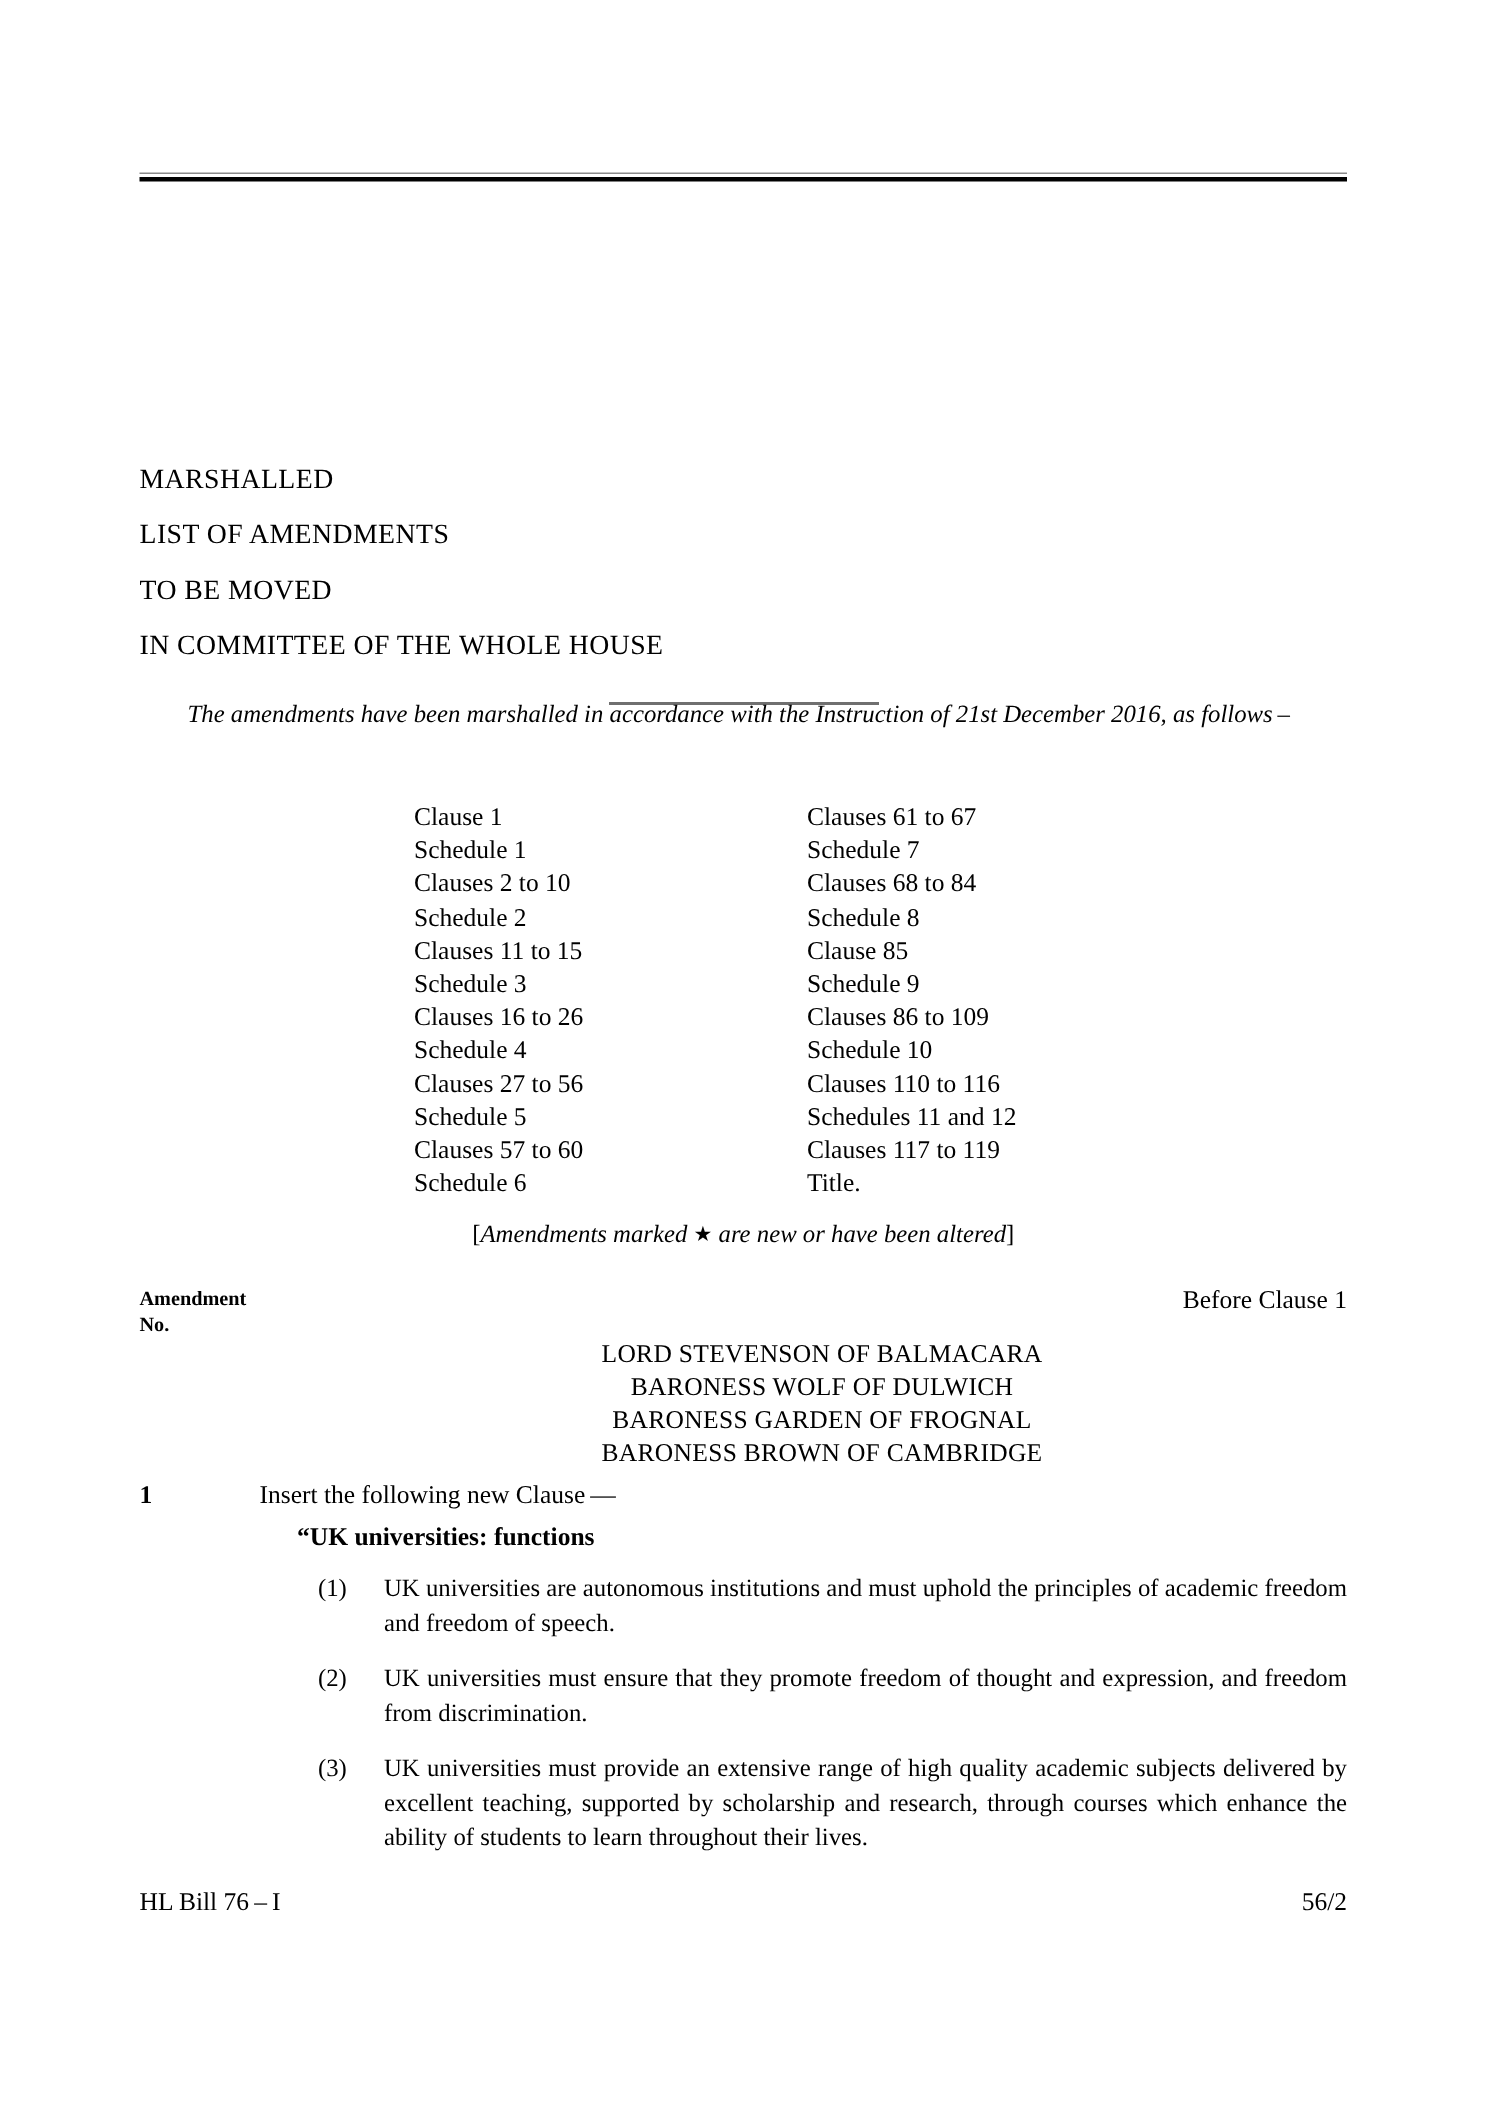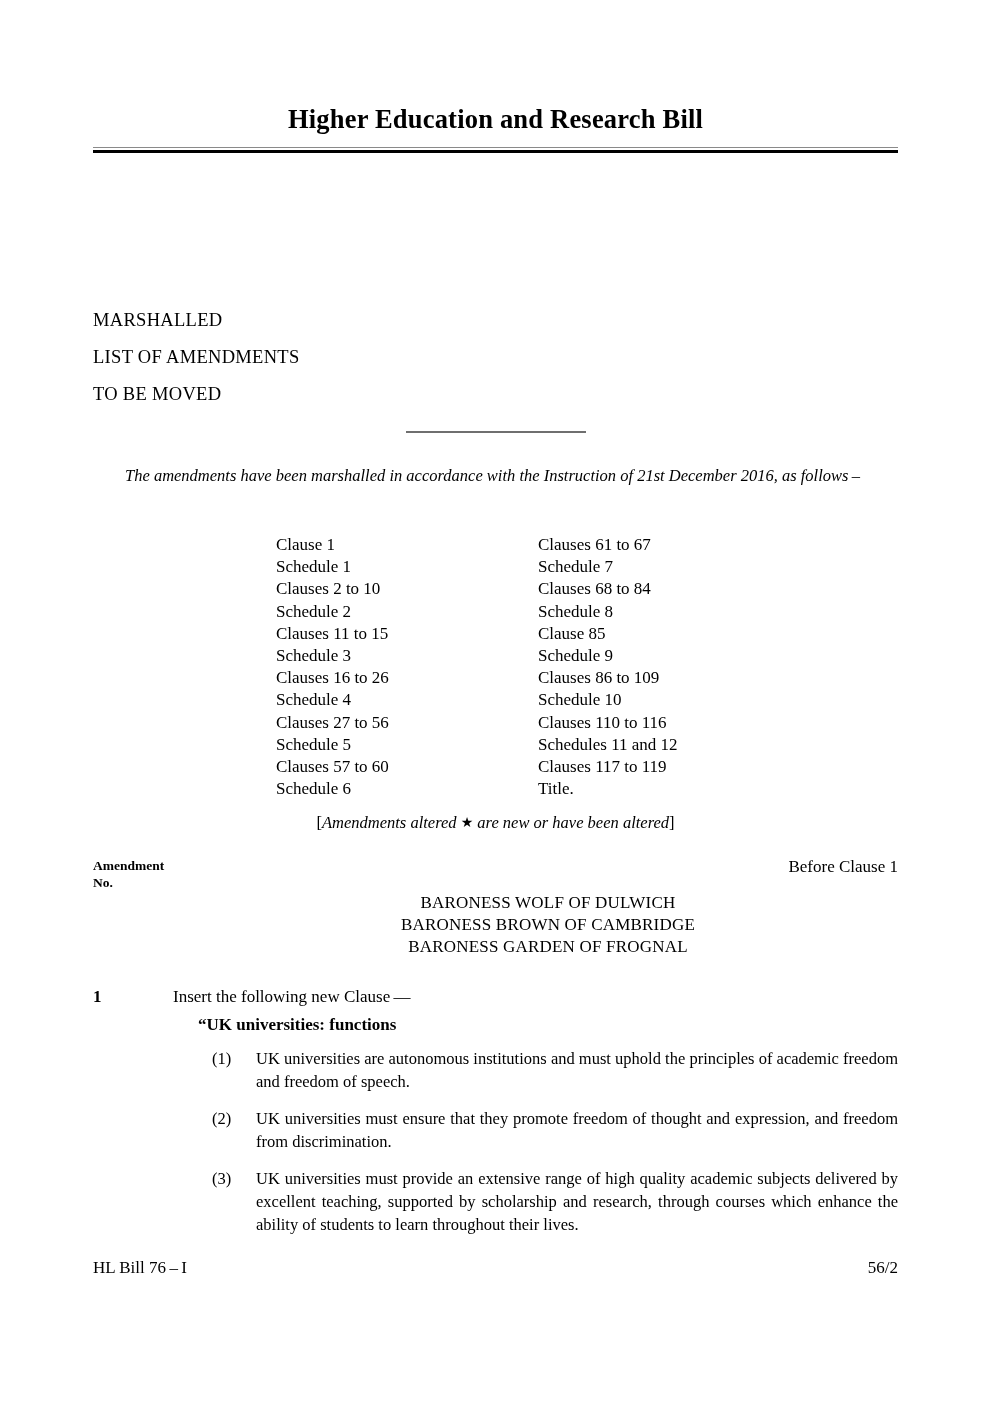--- a/index.html
+++ b/index.html
@@ -237,32 +237,32 @@
     align-items: baseline;
     font-size: 17px;
   }
 </style>
 </head>
 <body>
 
 <div class="page">
 
   <div class="masthead">
-    <div class="doc-title">Higher Education and Research Bill</div>
     <div class="rule-double">
       <div class="thin"></div>
       <div class="gap"></div>
       <div class="thick"></div>
     </div>
   </div>
 
   <div class="heading-block">
     <div class="heading-line">MARSHALLED</div>
     <div class="heading-line">LIST OF AMENDMENTS</div>
     <div class="heading-line">TO BE MOVED</div>
+    <div class="heading-line">IN COMMITTEE OF THE WHOLE HOUSE</div>
     <div class="short-rule"></div>
   </div>
 
   <div class="instruction">The amendments have been marshalled in accordance with the Instruction of 21st December 2016, as follows –</div>
 
   <div class="clause-list">
     <div class="clause-col">
       <div class="clause-item">Clause 1</div>
       <div class="clause-item">Schedule 1</div>
       <div class="clause-item">Clauses 2 to 10</div>
@@ -286,34 +286,35 @@
       <div class="clause-item">Clauses 86 to 109</div>
       <div class="clause-item">Schedule 10</div>
       <div class="clause-item">Clauses 110 to 116</div>
       <div class="clause-item">Schedules 11 and 12</div>
       <div class="clause-item">Clauses 117 to 119</div>
       <div class="clause-item">Title.</div>
     </div>
   </div>
 
   <div class="star-note">
-    <span class="bracket">[</span><span>Amendments altered </span><span class="star">★</span><span> are new or have been altered</span><span class="bracket">]</span>
+    <span class="bracket">[</span><span>Amendments marked </span><span class="star">★</span><span> are new or have been altered</span><span class="bracket">]</span>
   </div>
 
   <div class="amendment-no-label">
     <div>Amendment</div>
     <div>No.</div>
   </div>
 
   <div class="section-heading">Before Clause 1</div>
 
   <div class="sponsors">
+    <div class="sponsor">LORD STEVENSON OF BALMACARA</div>
     <div class="sponsor">BARONESS WOLF OF DULWICH</div>
+    <div class="sponsor">BARONESS GARDEN OF FROGNAL</div>
     <div class="sponsor">BARONESS BROWN OF CAMBRIDGE</div>
-    <div class="sponsor">BARONESS GARDEN OF FROGNAL</div>
   </div>
 
   <div class="amendment">
     <div class="amendment-row">
       <div class="amendment-number">1</div>
       <div class="amendment-intro">Insert the following new Clause —</div>
     </div>
     <div class="clause-title">“UK universities: functions</div>
     <div class="subsections">
       <div class="subsection">

